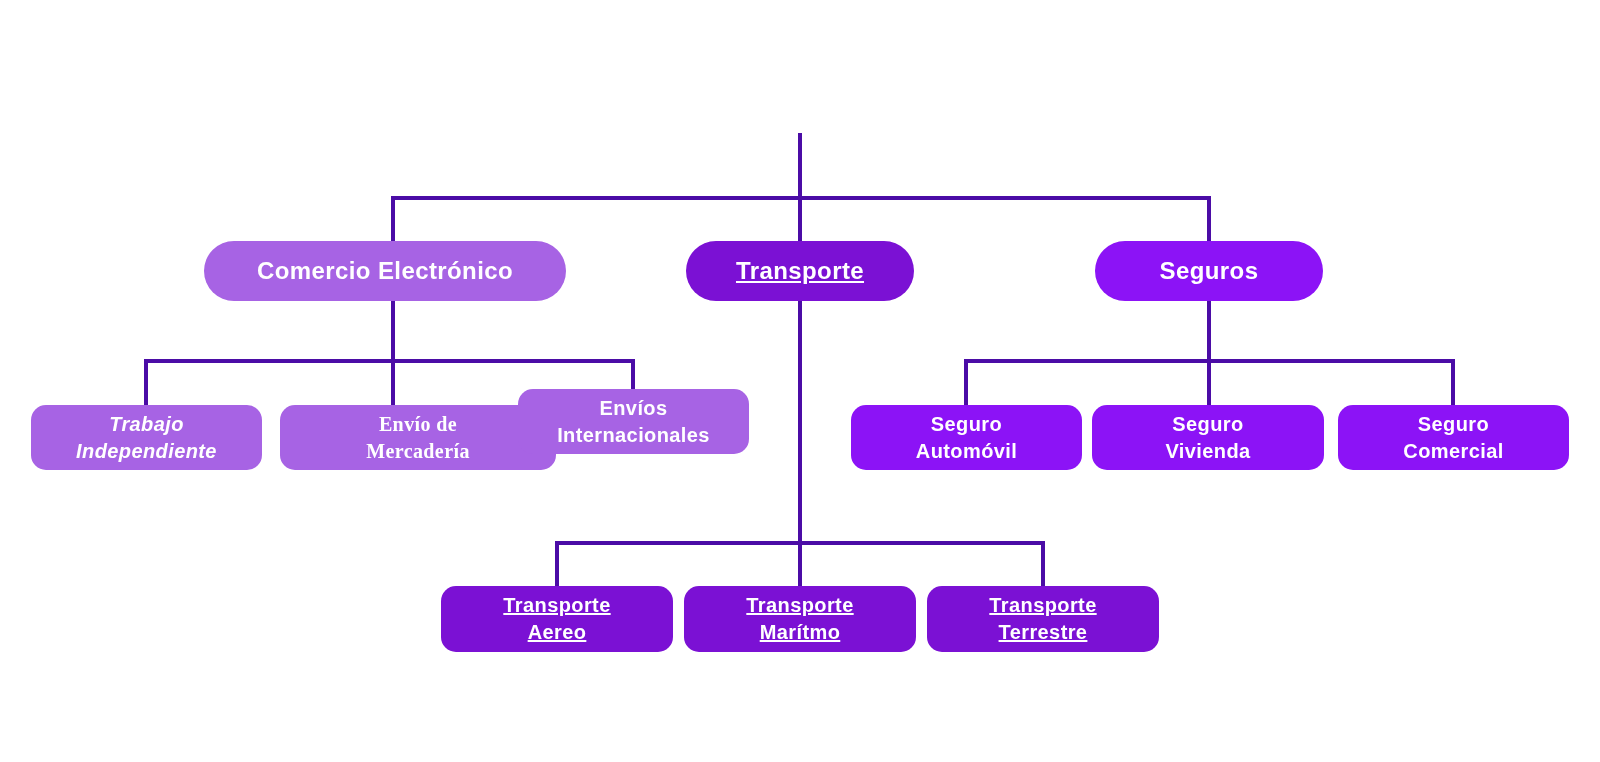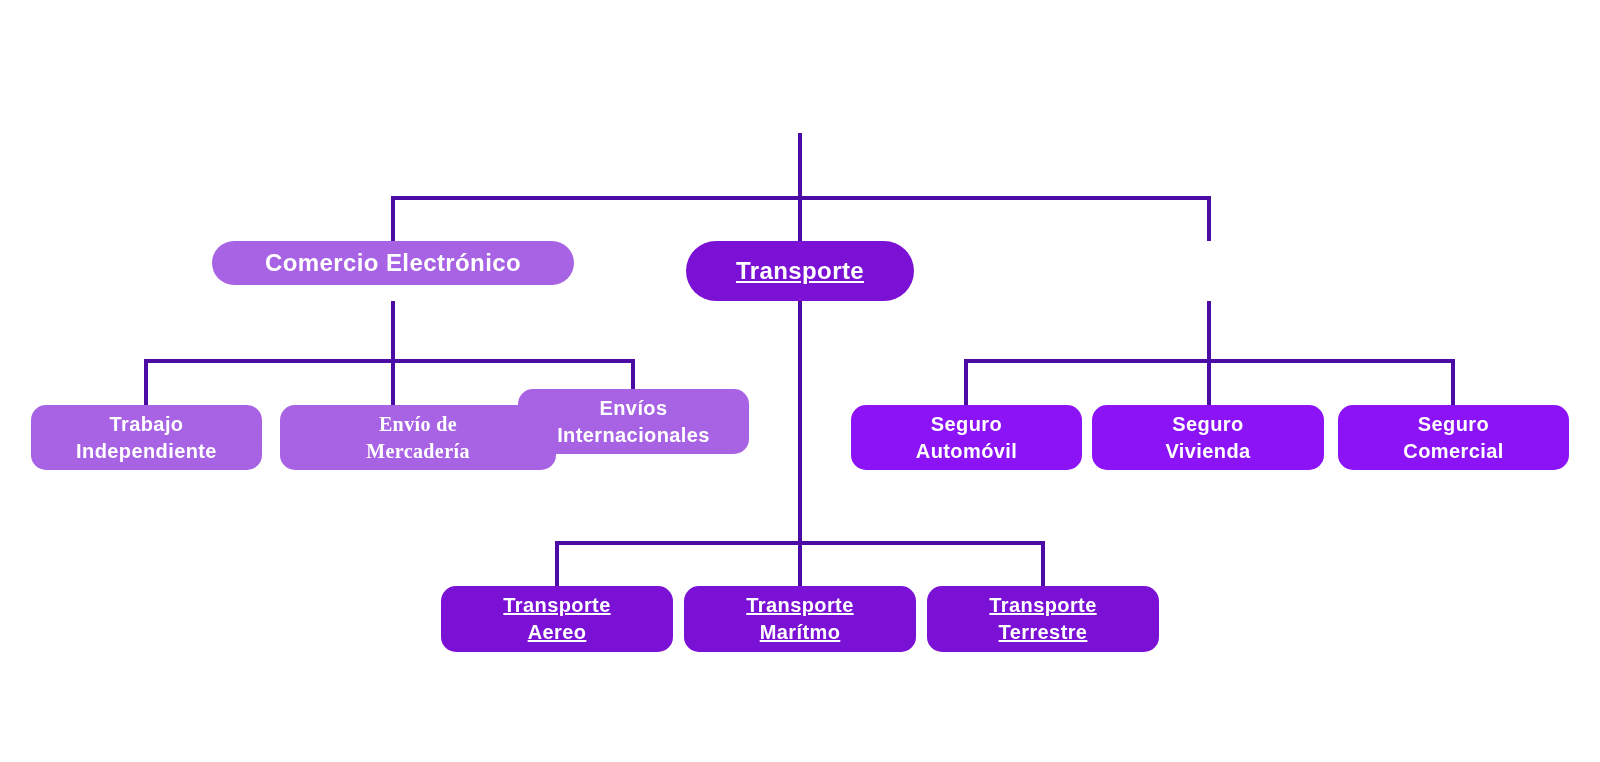--- a/index.html
+++ b/index.html
@@ -73,28 +73,31 @@
   <div class="line" style="left:964px; top:359px; width:491px; height:4px;"></div>
   <div class="line" style="left:964px; top:359px; width:4px; height:48px;"></div>
   <div class="line" style="left:1451px; top:359px; width:4px; height:48px;"></div>
 
   <div class="line" style="left:798px; top:301px; width:4px; height:287px;"></div>
   <div class="line" style="left:555px; top:541px; width:490px; height:4px;"></div>
   <div class="line" style="left:555px; top:541px; width:4px; height:47px;"></div>
   <div class="line" style="left:1041px; top:541px; width:4px; height:47px;"></div>
 
 
-  <div class="node pill light" style="left:212px; top:241px; width:362px; height:44px;justify-content:center;">
+  <div class="node pill light" style="left:204px; top:241px; width:362px; height:60px;justify-content:center;">
     <span class="lbl">Comercio Electrónico</span>
   </div>
   <div class="node pill dark" style="left:686px; top:241px; width:228px; height:60px;">
     <span class="lbl">Transporte</span>
   </div>
+  <div class="node pill bright" style="left:1095px; top:241px; width:228px; height:60px;">
+    <span class="lbl">Seguros</span>
+  </div>
 
-  <div class="node leaf light" style="left:31px; top:405px; width:231px; height:65px;">
+  <div class="node leaf light" style="left:31px; top:405px; width:231px; height:65px;font-style:italic;">
     <span class="lbl">Trabajo
 Independiente</span>
   </div>
   <div class="node leaf light" style="left:280px; top:405px; width:276px; height:65px;font-family:Liberation Serif, serif;">
     <span class="lbl">Envío de
 Mercadería</span>
   </div>
   <div class="node leaf light" style="left:518px; top:389px; width:231px; height:65px;">
     <span class="lbl">Envíos
 Internacionales</span>

